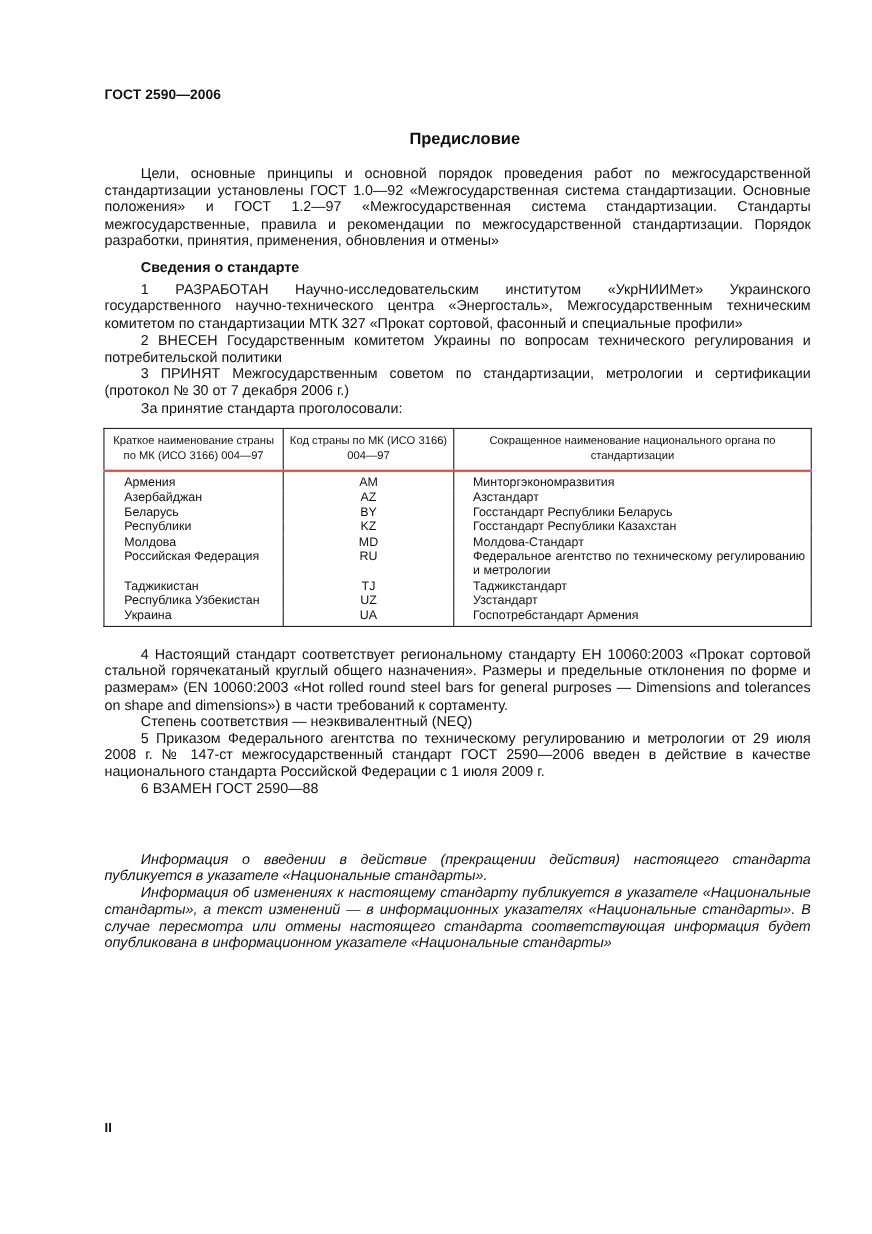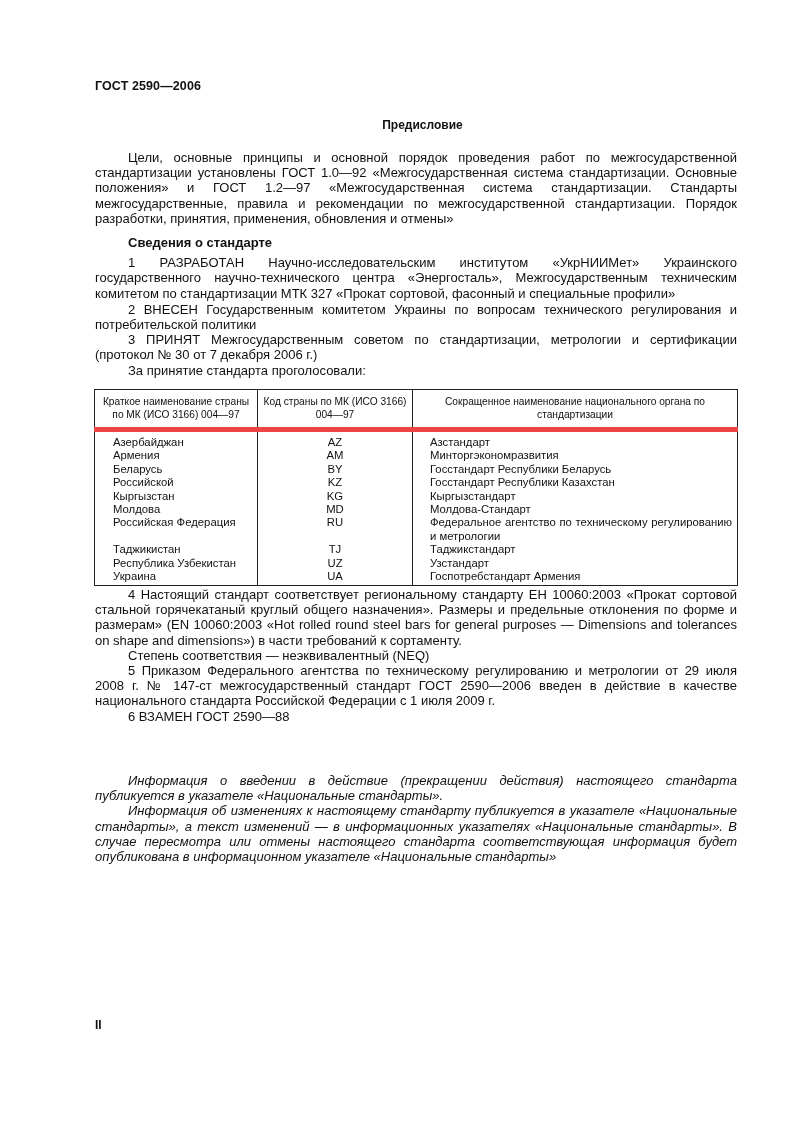--- a/index.html
+++ b/index.html
@@ -1,28 +1,28 @@
 <!DOCTYPE html>
 <html><head>
 <meta charset="utf-8">
 <style>
   html, body { margin: 0; padding: 0; background: #ffffff; }
   body { width: 793px; height: 1122px; position: relative; overflow: hidden;
          font-family: "Liberation Sans", sans-serif; color: #111; }
   .page { position: absolute; left: 0; top: 0; width: 793px; height: 1122px; }
   .doc-code { position: absolute; left: 95px; top: 79px; font-size: 12.5px; font-weight: bold; letter-spacing: 0.1px; }
-  .title { position: absolute; left: 0; width: 793px; top: 118px; text-align: center; font-size: 12px; font-weight: bold; padding-left: 52px; box-sizing: border-box; }
+  .title { position: absolute; left: 0; width: 793px; top: 118px; text-align: center; font-size: 15px; font-weight: bold; padding-left: 52px; box-sizing: border-box; }
   .body { position: absolute; left: 95px; width: 642px; font-size: 13px; line-height: 15.2px; }
   .body p { margin: 0; text-align: justify; text-indent: 33px; }
   .sub { font-weight: bold; text-indent: 33px; margin: 0; }
   .intro { top: 150px; }
   .info { top: 235px; }
   table.votes { position: absolute; left: 94px; top: 389px; width: 644px; border-collapse: collapse; font-size: 11.3px; line-height: 13.4px; }
   table.votes th { font-weight: normal; font-size: 10.2px; line-height: 13px; text-align: center; border: 1px solid #222; padding: 5px 3px 6px 3px; vertical-align: middle; }
-  table.votes thead tr { border-bottom: 5px solid #ef4444; }
+  table.votes thead tr { border-bottom: 2px solid #ef4444; }
   table.votes td { border-left: 1px solid #222; border-right: 1px solid #222; padding: 0 4px; vertical-align: top; }
   table.votes tbody tr:first-child td { padding-top: 4px; }
   table.votes tbody tr:last-child td { padding-bottom: 2px; border-bottom: 1px solid #222; }
   td.c1 { padding-left: 18px !important; width: 140px; }
   td.c2 { text-align: center; width: 146px; }
   td.c3 { padding-left: 17px !important; padding-right: 5px !important; text-align: justify; }
   .after { top: 587px; }
   .notes { top: 773px; font-style: italic; }
   .page-num { position: absolute; left: 95px; top: 1018px; font-size: 12px; font-weight: bold; }
 </style>
@@ -50,43 +50,38 @@
   <table class="votes">
     <thead>
       <tr>
         <th style="width:150px">Краткое наименование страны по МК (ИСО 3166) 004—97</th>
         <th style="width:146px">Код страны по МК (ИСО 3166) 004—97</th>
         <th>Сокращенное наименование национального органа по стандартизации</th>
       </tr>
     </thead>
     <tbody>
       <tr>
+        <td class="c1">Армения</td>
+        <td class="c2">AM</td>
+        <td class="c3">Минторгэкономразвития</td>
+      </tr>
+      <tr>
         <td class="c1">Азербайджан</td>
         <td class="c2">AZ</td>
         <td class="c3">Азстандарт</td>
-      </tr>
-      <tr>
-        <td class="c1">Армения</td>
-        <td class="c2">AM</td>
-        <td class="c3">Минторгэкономразвития</td>
       </tr>
       <tr>
         <td class="c1">Беларусь</td>
         <td class="c2">BY</td>
         <td class="c3">Госстандарт Республики Беларусь</td>
       </tr>
       <tr>
-        <td class="c1">Российской</td>
+        <td class="c1">Республики</td>
         <td class="c2">KZ</td>
         <td class="c3">Госстандарт Республики Казахстан</td>
-      </tr>
-      <tr>
-        <td class="c1">Кыргызстан</td>
-        <td class="c2">KG</td>
-        <td class="c3">Кыргызстандарт</td>
       </tr>
       <tr>
         <td class="c1">Молдова</td>
         <td class="c2">MD</td>
         <td class="c3">Молдова-Стандарт</td>
       </tr>
       <tr>
         <td class="c1">Российская Федерация</td>
         <td class="c2">RU</td>
         <td class="c3">Федеральное агентство по техническому регулированию и метрологии</td>

